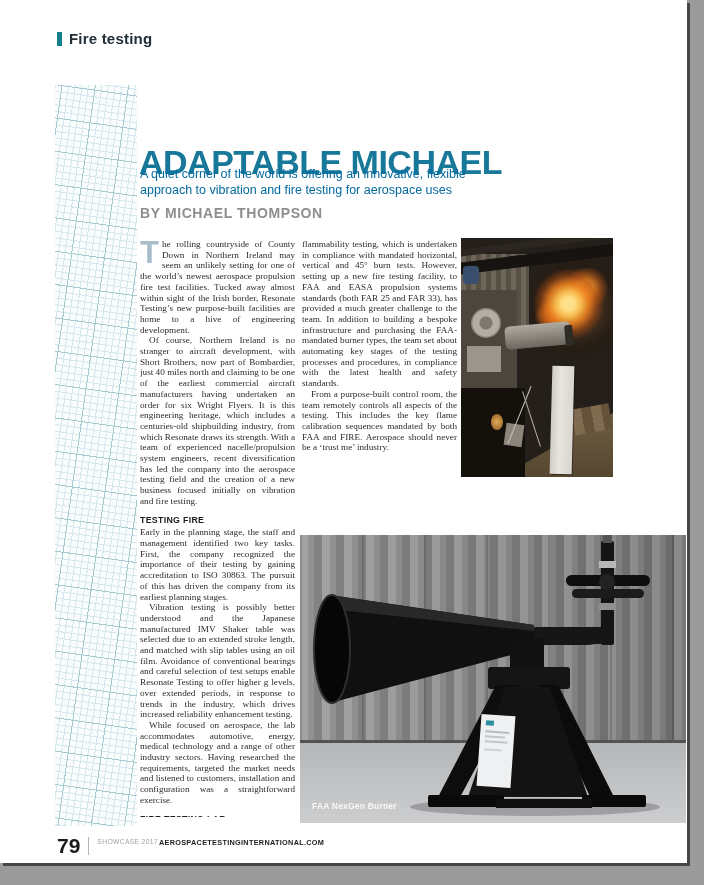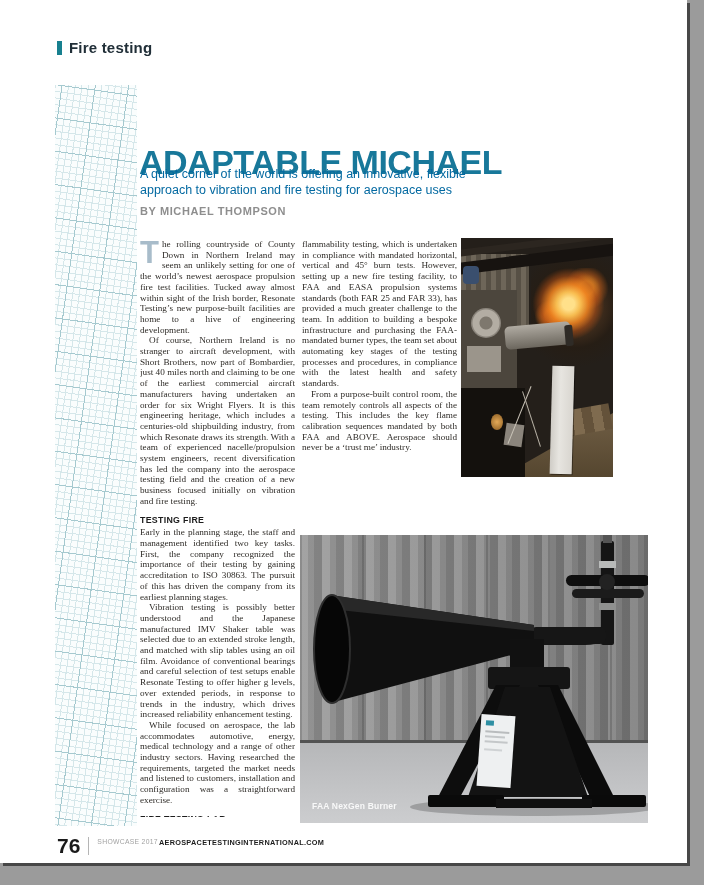--- a/index.html
+++ b/index.html
@@ -6,39 +6,39 @@
   body{
     width:704px;height:885px;position:relative;overflow:hidden;
     background:#9b9b9b;
     font-family:"Liberation Sans",sans-serif;
   }
   .page{
     position:absolute;left:0;top:0;width:687px;height:863px;
     background:#ffffff;box-shadow:3px 3px 0 0 #474747;
   }
   
-  .kicker{position:absolute;left:57px;top:39px;display:flex;align-items:center;gap:7px;}
+  .kicker{position:absolute;left:57px;top:30px;display:flex;align-items:center;gap:7px;}
   .kicker-bullet{width:5px;height:14px;background:#17808f;}
   .kicker-label{font-size:15px;font-weight:bold;color:#212f38;letter-spacing:.2px;}
   
   .graph{position:absolute;left:55px;top:85px;width:82px;height:741px;overflow:hidden;background:#fbfdfd;}
   .graph-inner{
     position:absolute;left:-80px;top:-60px;width:320px;height:900px;
     transform:rotate(8deg);
     background-color:#fafdfd;
     background-image:
       repeating-linear-gradient(90deg,#a5c9cf 0 1px,transparent 1px 33px),
       repeating-linear-gradient(0deg,#a5c9cf 0 1px,transparent 1px 33px),
       repeating-linear-gradient(90deg,#d5e7ea 0 1px,transparent 1px 6.6px),
       repeating-linear-gradient(0deg,#d5e7ea 0 1px,transparent 1px 6.6px);
   }
   
   .title{position:absolute;left:139px;top:122px;font-size:34px;font-weight:bold;color:#18789a;letter-spacing:-.5px;line-height:1;}
   .subtitle{position:absolute;left:140px;top:166px;width:336px;font-size:12.5px;color:#0369a1;line-height:1.3;}
-  .byline{position:absolute;left:140px;top:205px;font-size:11px;color:#8e8e8e;letter-spacing:.6px;font-weight:bold;}
+  .byline{position:absolute;left:140px;top:205px;font-size:14px;color:#8e8e8e;letter-spacing:.6px;font-weight:bold;}
   
   .col{position:absolute;top:239px;width:155px;overflow:hidden;
        font-family:"Liberation Serif",serif;font-size:9.2px;line-height:10.7px;
        color:#2f2c28;text-align:justify;}
   .col1{left:140px;height:578px;}
   .col2{left:302px;height:268px;}
   .col p{margin:0;}
   .col p.indent{text-indent:9px;}
   .col h3{margin:8px 0 2px 0;font-family:"Liberation Sans",sans-serif;
           font-size:8.8px;font-weight:bold;color:#1c1c1c;letter-spacing:.3px;}
@@ -78,21 +78,21 @@
   .pt-glow{left:30px;top:176px;width:12px;height:16px;border-radius:50%;
       background:radial-gradient(circle,#e3a957,#8a5c22);}
   .pt-graybox{left:44px;top:186px;width:18px;height:22px;background:#8b857c;transform:rotate(8deg);}
   .pt-cable1{left:58px;top:146px;width:1px;height:62px;background:#c9c3b7;transform:rotate(22deg);}
   .pt-cable2{left:70px;top:152px;width:1px;height:58px;background:#b8b2a6;transform:rotate(-18deg);}
   
   .cap-top{position:absolute;left:458px;top:486px;width:158px;font-size:8.5px;line-height:11px;
            font-weight:bold;color:#2a2a2a;}
   .cap-top .cap-label{color:#9a9a9a;}
   
-  .photo-bottom{position:absolute;left:300px;top:535px;width:348px;height:288px;overflow:hidden;}
+  .photo-bottom{position:absolute;left:300px;top:535px;width:386px;height:288px;overflow:hidden;}
   .pb-wall{position:absolute;inset:0;
       background-image:
         linear-gradient(90deg,rgba(255,255,255,.07),rgba(0,0,0,.12)),
         repeating-linear-gradient(90deg,rgba(0,0,0,.16) 0 2px,transparent 2px 62px),
         repeating-linear-gradient(90deg,#9c9c9c 0 8px,#8a8a8a 8px 14px,#7a7a7a 14px 22px);}
   .pb-floor{position:absolute;left:0;top:205px;width:100%;height:83px;
       background:linear-gradient(#b6b7b9,#cdced0);border-top:3px solid #535353;}
   .pb-svg{position:absolute;inset:0;}
   .pb-cap{position:absolute;left:12px;top:266px;font-size:8.5px;font-weight:bold;
       color:rgba(255,255,255,.88);letter-spacing:.2px;}
@@ -128,21 +128,21 @@
     <h3>TESTING FIRE</h3>
     <p>Early in the planning stage, the staff and management identified two key tasks. First, the company recognized the importance of their testing by gaining accreditation to ISO 30863. The pursuit of this has driven the company from its earliest planning stages.</p>
     <p class="indent">Vibration testing is possibly better understood and the Japanese manufactured IMV Shaker table was selected due to an extended stroke length, and matched with slip tables using an oil film. Avoidance of conventional bearings and careful selection of test setups enable Resonate Testing to offer higher g levels, over extended periods, in response to trends in the industry, which drives increased reliability enhancement testing.</p>
     <p class="indent">While focused on aerospace, the lab accommodates automotive, energy, medical technology and a range of other industry sectors. Having researched the requirements, targeted the market needs and listened to customers, installation and configuration was a straightforward exercise.</p>
     <h3>FIRE TESTING LAB</h3>
 
   </div>
 
   <div class="col col2">
     <p>flammability testing, which is undertaken in compliance with mandated horizontal, vertical and 45° burn tests. However, setting up a new fire testing facility, to FAA and EASA propulsion systems standards (both FAR 25 and FAR 33), has provided a much greater challenge to the team. In addition to building a bespoke infrastructure and purchasing the FAA-mandated burner types, the team set about automating key stages of the testing processes and procedures, in compliance with the latest health and safety standards.</p>
-    <p class="indent">From a purpose-built control room, the team remotely controls all aspects of the testing. This includes the key flame calibration sequences mandated by both FAA and ABOVE. Aerospace should never be a ‘trust me’ industry.</p>
+    <p class="indent">From a purpose-built control room, the team remotely controls all aspects of the testing. This includes the key flame calibration sequences mandated by both FAA and FIRE. Aerospace should never be a ‘trust me’ industry.</p>
   </div>
 
   <div class="photo-top">
     <div class="pt pt-backglow"></div>
     <div class="pt pt-wall"></div>
     <div class="pt pt-roofbeam2"></div>
     <div class="pt pt-roofbeam1"></div>
     <div class="pt pt-exit"></div>
     <div class="pt pt-mach"></div>
     <div class="pt pt-fan"></div>
@@ -198,21 +198,21 @@
         <rect x="184" y="196" width="24" height="2" fill="#b9bcbe"></rect>
         <rect x="184" y="201" width="20" height="2" fill="#c4c7c9"></rect>
         <rect x="184" y="206" width="23" height="2" fill="#c4c7c9"></rect>
         <rect x="184" y="214" width="18" height="2" fill="#cfd2d4"></rect>
       </g>
     </svg>
     <div class="pb-cap">FAA NexGen Burner</div>
   </div>
 
   <div class="footer">
-    <span class="page-num">76</span>
+    <span class="page-num">79</span>
     <span class="footer-div"></span>
     <span class="footer-lines">
       <span class="footer-edition">SHOWCASE 2017</span>
       <span class="footer-site">AEROSPACETESTINGINTERNATIONAL.COM</span>
     </span>
   </div>
 
 </div>
 
 </body></html>

